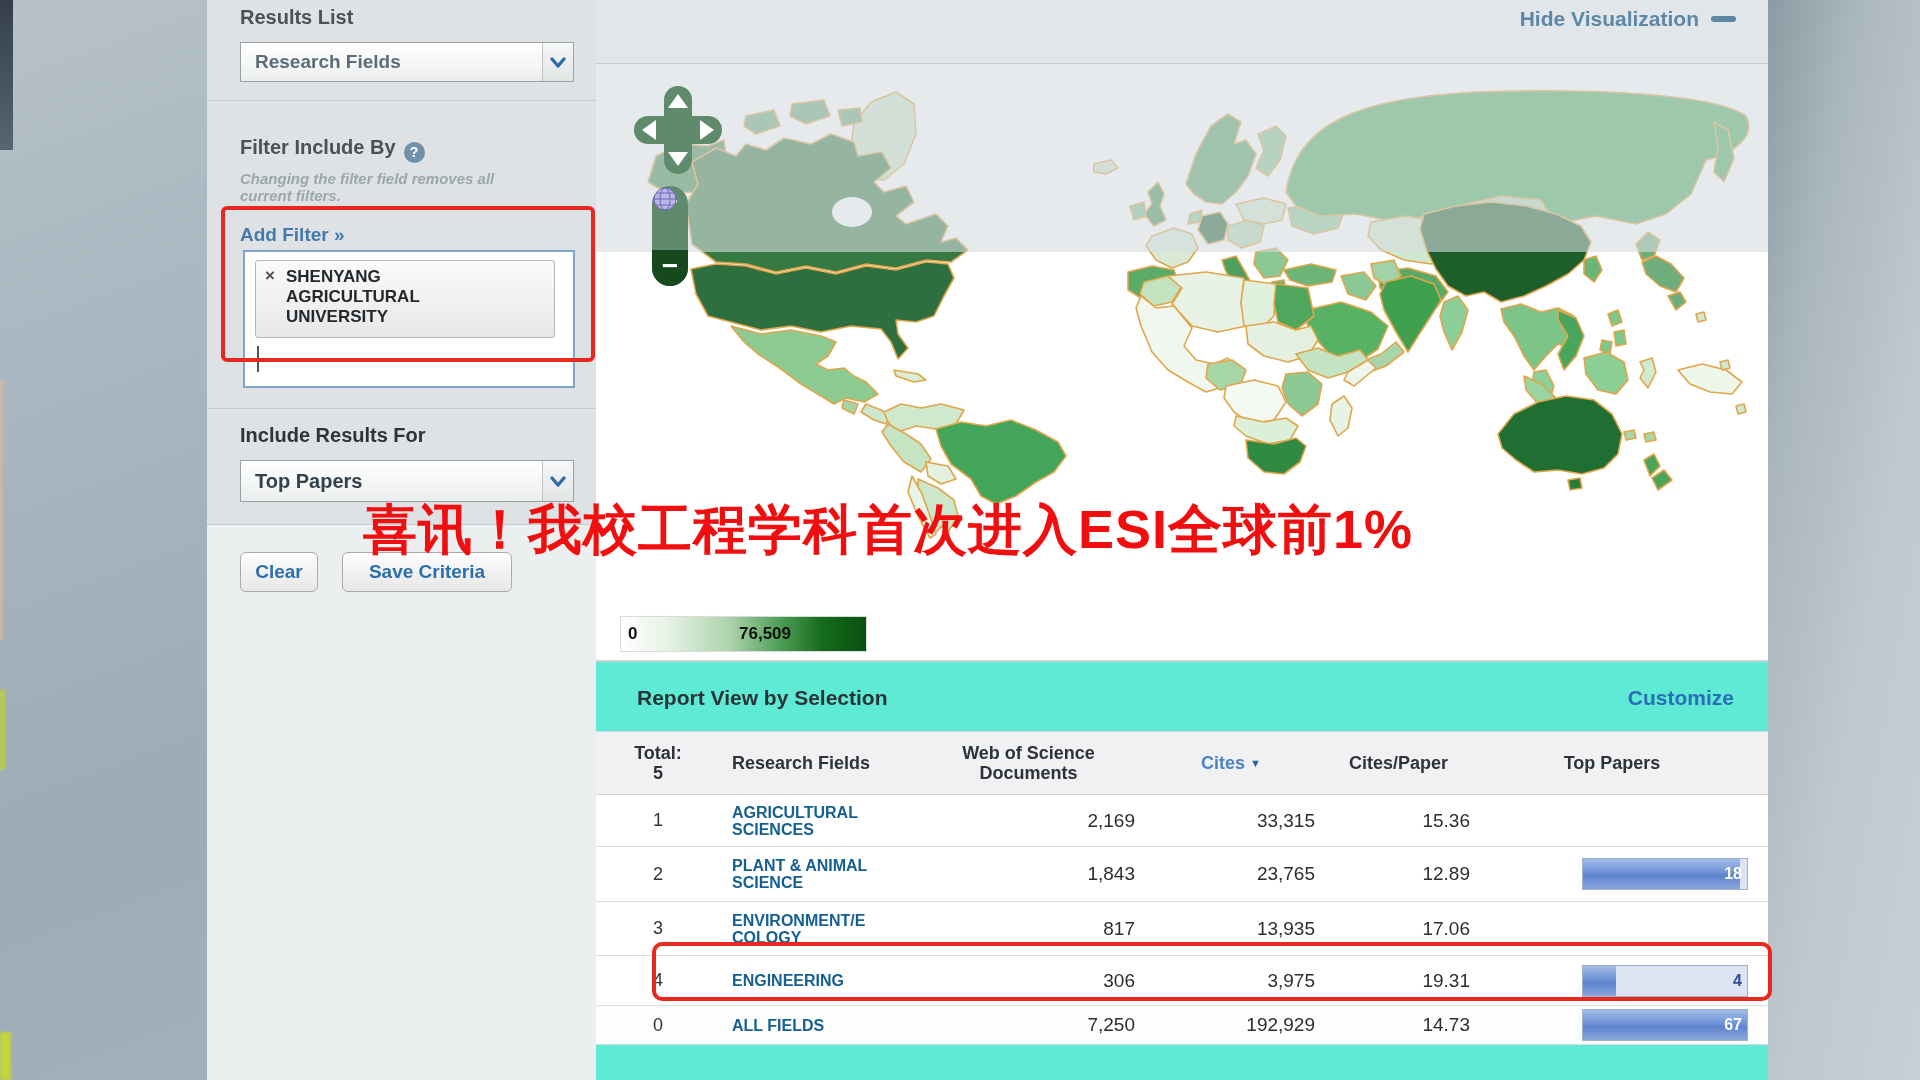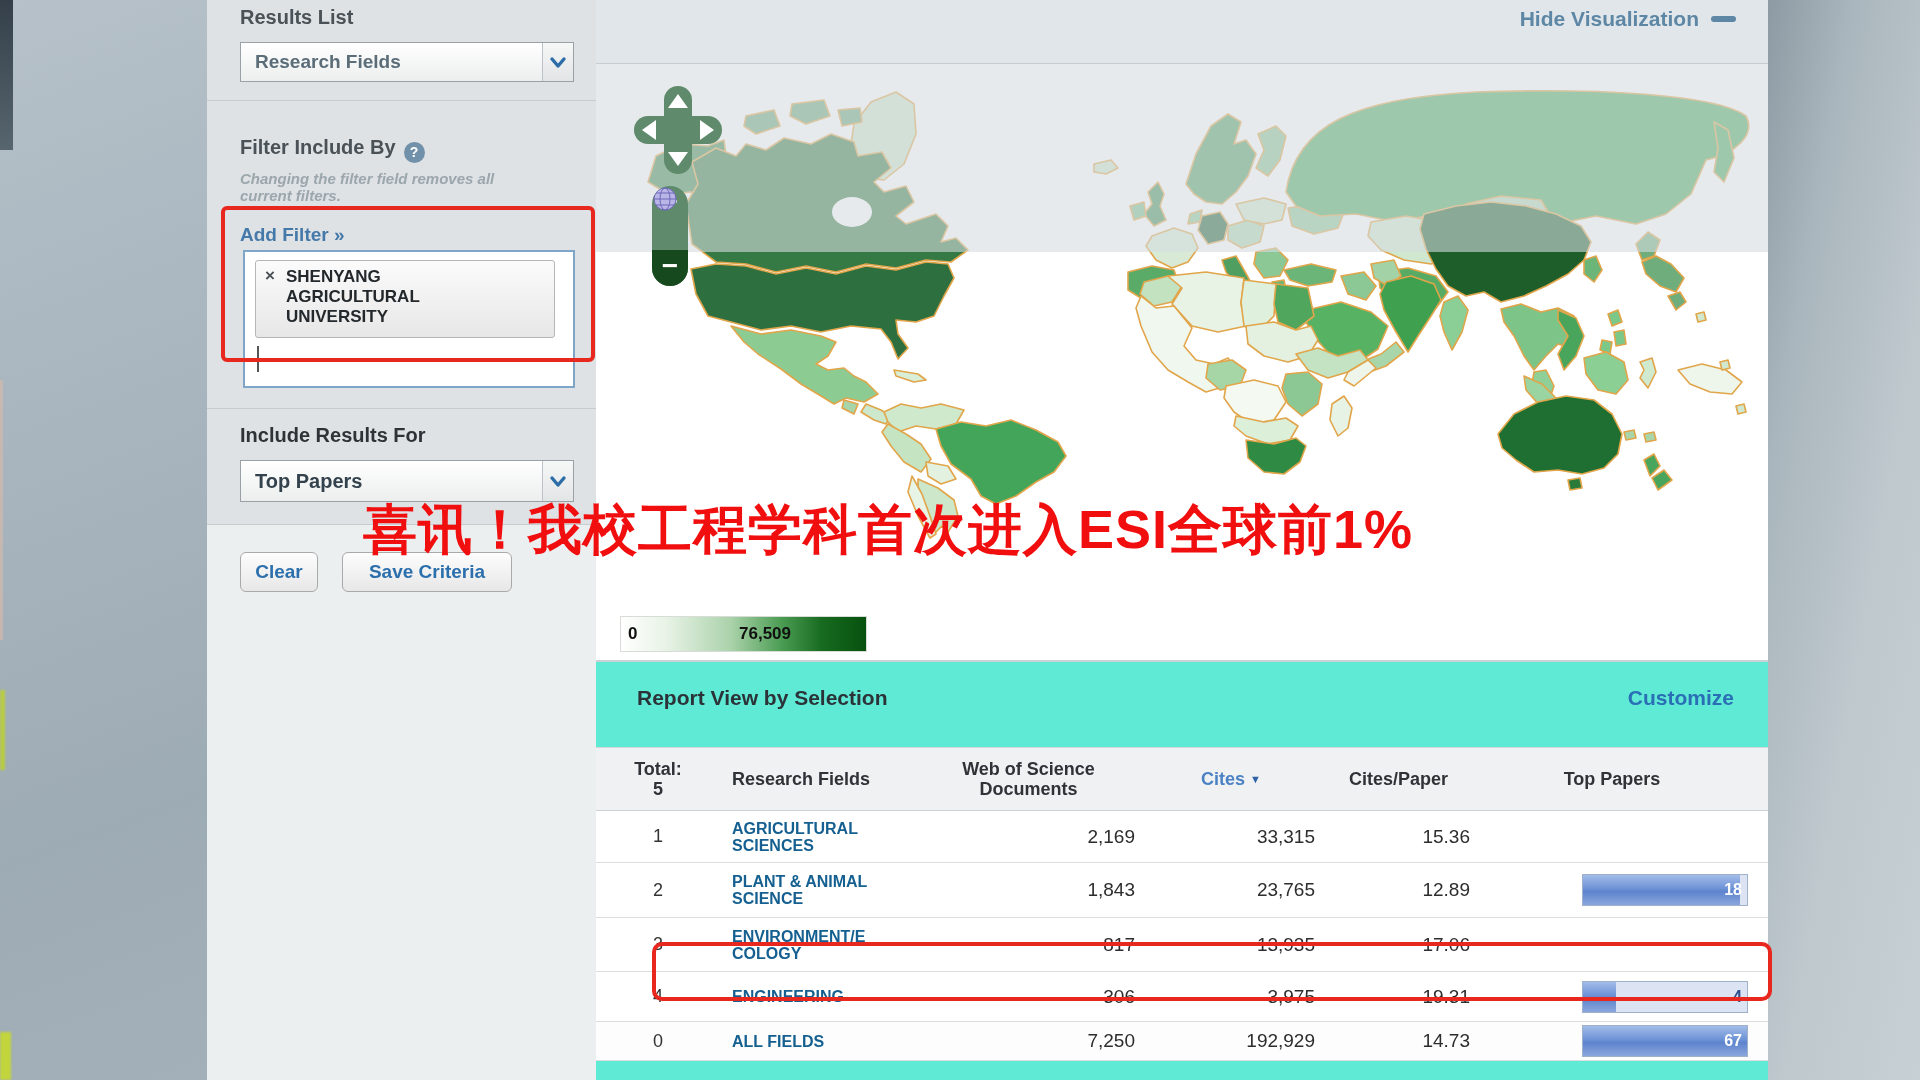--- a/index.html
+++ b/index.html
@@ -64,21 +64,21 @@
     background:linear-gradient(90deg,#ffffff,#e9f3e7 18%,#aad2aa 45%,#4d9e55 65%,#176b20 82%,#07510e 100%);
     border:1px solid #d7dcd7;}
   .legend .lg-min{position:absolute;left:7px;top:7px;font-size:17px;font-weight:bold;color:#111;}
   .legend .lg-max{position:absolute;left:118px;top:7px;font-size:17px;font-weight:bold;color:#111;}
 
   
   .report{position:absolute;left:0;top:661px;width:1172px;height:419px;background:#5eead4;border-top:1px solid #cbd0d2;}
   .report-title{position:absolute;left:41px;top:24px;font-size:21px;font-weight:bold;color:#2b3238;}
   .customize{position:absolute;right:34px;top:24px;font-size:21px;font-weight:bold;color:#2a6fb5;cursor:pointer;}
 
-  .tbl{position:absolute;left:0;top:69px;width:1172px;margin-top:16px;}
+  .tbl{position:absolute;left:0;top:69px;width:1172px;}
   .t-grid{display:grid;grid-template-columns:76px 220px 225px 180px 155px 272px;padding:0 20px 0 24px;align-items:center;}
   .t-head{height:62px;background:#f0f1f2;border-top:1px solid #d5d8da;border-bottom:1px solid #cfd3d5;
     font-size:18px;font-weight:bold;color:#2f3338;}
   .t-head .hc{text-align:center;line-height:20px;}
   .t-head .hl{padding-left:36px;text-align:left;}
   .t-head .cites-h{color:#4a82c4;cursor:pointer;}
   .t-head .cites-h .arr{color:#2f62a8;font-size:11px;vertical-align:2px;}
   .t-row{border-bottom:1px solid #dcdddd;background:#fff;}
   .t-row:nth-child(1){height:51px;} .t-row:nth-child(2){height:54px;} .t-row:nth-child(3){height:53px;}
   .t-row:nth-child(4){height:49px;} .t-row:nth-child(5){height:38px;background:#fdfdfd;}

